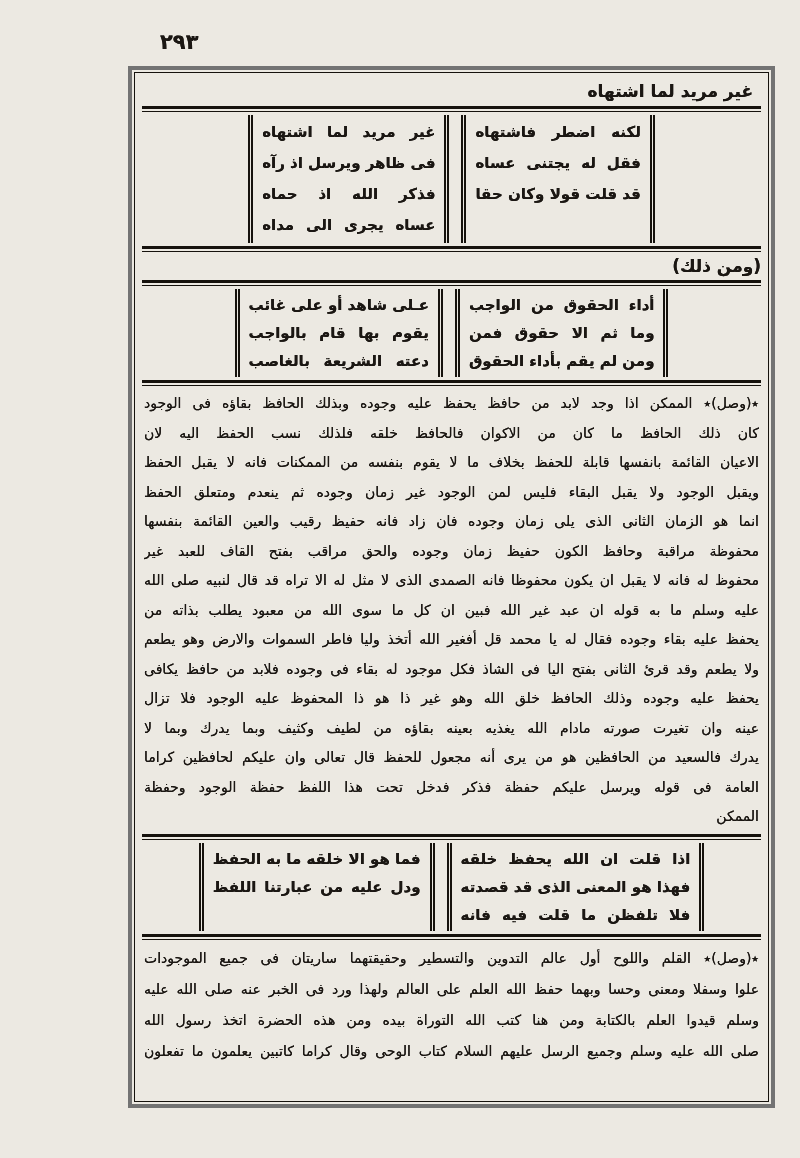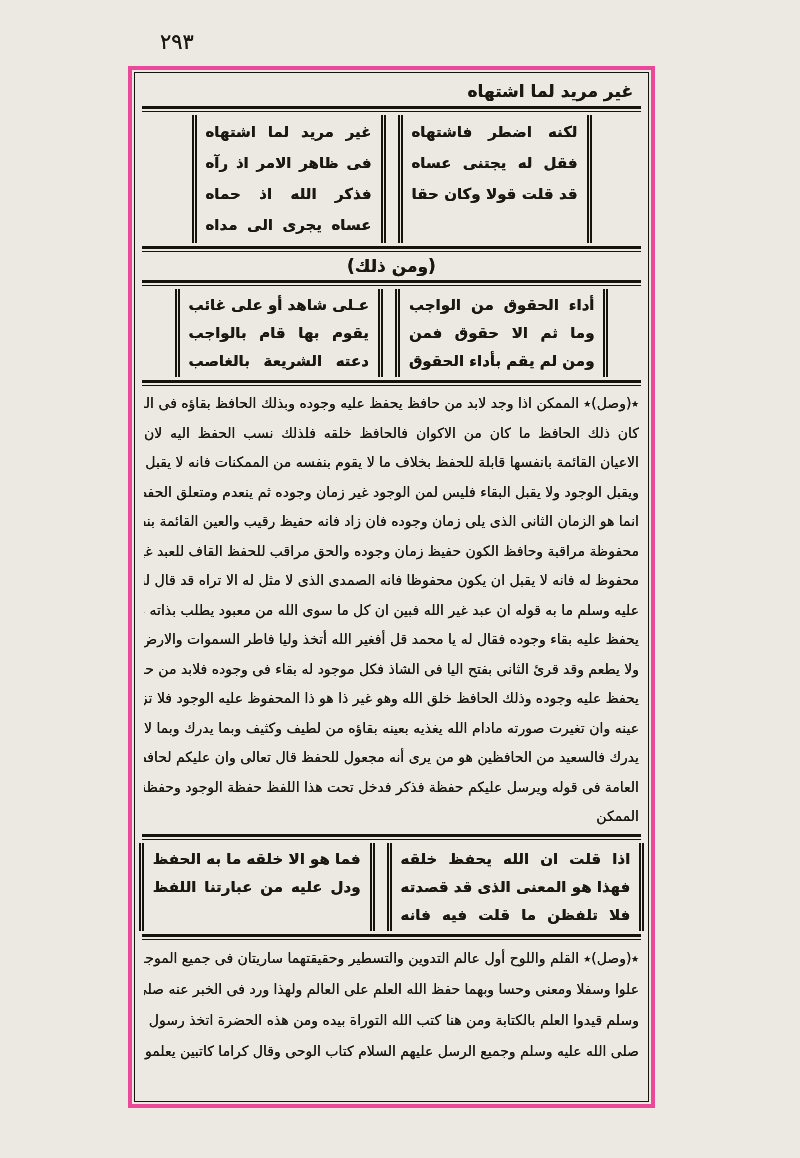--- a/index.html
+++ b/index.html
@@ -6,28 +6,28 @@
   body{
     width:800px;height:1158px;
     background:#ECE9E2;
     font-family:"DejaVu Sans",sans-serif;
     color:#1b1713;
     position:relative;
     overflow:hidden;
   }
   .page-number{
     position:absolute;top:30px;left:160px;
-    font-size:21px;font-weight:normal;
+    font-size:21px;font-weight:bold;
     letter-spacing:1px;
     text-shadow:0 0 0.6px #1b1713;
   }
   .frame{
     position:absolute;left:128px;top:66px;
-    width:527px;height:1042px;
-    border:4px solid #ec4899;
+    width:647px;height:1042px;
+    border:4px solid #737373;
     box-sizing:border-box;
     background:#ECE9E2;
   }
   .frame-inner{
     position:absolute;inset:2px;
     border:1px solid #16120d;
     padding:3px 7px;
     box-sizing:border-box;
     direction:rtl;
     overflow:hidden;
@@ -57,21 +57,21 @@
     font-size:15px;font-weight:bold;
     line-height:31px;
     text-align:justify;text-align-last:justify;
     white-space:nowrap;overflow:hidden;
     text-shadow:0 0 0.5px #1b1713;
   }
   .verse-table.three .verse-line{line-height:28px}
   .section-heading{
     font-size:17px;font-weight:bold;
     line-height:28px;height:28px;
-    text-align:center;
+    text-align:right;
     text-shadow:0 0 0.5px #1b1713;
   }
   .prose{padding:3px 2px 2px}
   .prose-line{
     font-size:14px;
     line-height:29.5px;
     text-align:justify;text-align-last:justify;
     white-space:nowrap;overflow:hidden;
     text-shadow:0 0 0.55px #1b1713;
   }
@@ -90,21 +90,21 @@
     <div class="hrule"></div>
 
     <div class="verse-table">
       <div class="verse-col">
         <div class="verse-line">لكنه اضطر فاشتهاه</div>
         <div class="verse-line">فقل له يجتنى عساه</div>
         <div class="verse-line">قد قلت قولا وكان حقا</div>
       </div>
       <div class="verse-col">
         <div class="verse-line">غير مريد لما اشتهاه</div>
-        <div class="verse-line">فى ظاهر الامر اذ رآه</div>
+        <div class="verse-line">فى ظاهر ويرسل اذ رآه</div>
         <div class="verse-line">فذكر الله اذ حماه</div>
         <div class="verse-line">عساه يجرى الى مداه</div>
       </div>
     </div>
     <div class="hrule"></div>
 
     <div class="section-heading">(ومن ذلك)</div>
     <div class="hrule"></div>
 
     <div class="verse-table three">
@@ -120,21 +120,21 @@
       </div>
     </div>
     <div class="hrule"></div>
 
     <div class="prose">
       <div class="prose-line">٭(وصل)٭ الممكن اذا وجد لابد من حافظ يحفظ عليه وجوده وبذلك الحافظ بقاؤه فى الوجود</div>
       <div class="prose-line">كان ذلك الحافظ ما كان من الاكوان فالحافظ خلقه فلذلك نسب الحفظ اليه لان</div>
       <div class="prose-line">الاعيان القائمة بانفسها قابلة للحفظ بخلاف ما لا يقوم بنفسه من الممكنات فانه لا يقبل الحفظ</div>
       <div class="prose-line">ويقبل الوجود ولا يقبل البقاء فليس لمن الوجود غير زمان وجوده ثم ينعدم ومتعلق الحفظ</div>
       <div class="prose-line">انما هو الزمان الثانى الذى يلى زمان وجوده فان زاد فانه حفيظ رقيب والعين القائمة بنفسها</div>
-      <div class="prose-line">محفوظة مراقبة وحافظ الكون حفيظ زمان وجوده والحق مراقب للحفظ القاف للعبد غير</div>
+      <div class="prose-line">محفوظة مراقبة وحافظ الكون حفيظ زمان وجوده والحق مراقب بفتح القاف للعبد غير</div>
       <div class="prose-line">محفوظ له فانه لا يقبل ان يكون محفوظا فانه الصمدى الذى لا مثل له الا تراه قد قال لنبيه صلى الله</div>
       <div class="prose-line">عليه وسلم ما به قوله ان عبد غير الله فبين ان كل ما سوى الله من معبود يطلب بذاته من</div>
       <div class="prose-line">يحفظ عليه بقاء وجوده فقال له يا محمد قل أفغير الله أتخذ وليا فاطر السموات والارض وهو يطعم</div>
       <div class="prose-line">ولا يطعم وقد قرئ الثانى بفتح اليا فى الشاذ فكل موجود له بقاء فى وجوده فلابد من حافظ يكافى</div>
       <div class="prose-line">يحفظ عليه وجوده وذلك الحافظ خلق الله وهو غير ذا هو ذا المحفوظ عليه الوجود فلا تزال</div>
       <div class="prose-line">عينه وان تغيرت صورته مادام الله يغذيه بعينه بقاؤه من لطيف وكثيف وبما يدرك وبما لا</div>
       <div class="prose-line">يدرك فالسعيد من الحافظين هو من يرى أنه مجعول للحفظ قال تعالى وان عليكم لحافظين كراما</div>
       <div class="prose-line">العامة فى قوله ويرسل عليكم حفظة فذكر فدخل تحت هذا اللفظ حفظة الوجود وحفظة</div>
       <div class="prose-line end">الممكن</div>
     </div>

